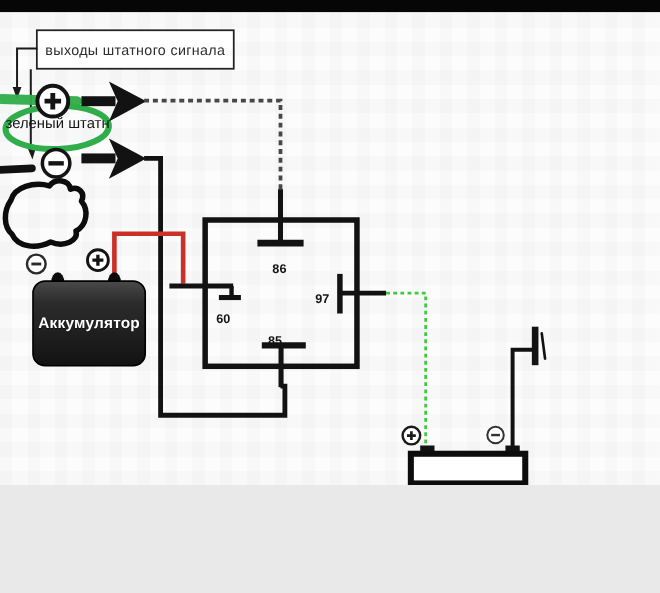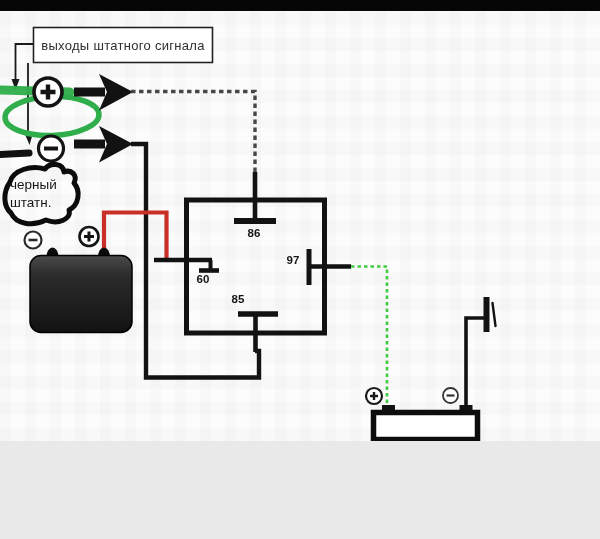--- a/index.html
+++ b/index.html
@@ -22,25 +22,25 @@
     font-size:13px;color:#2e2e2e;letter-spacing:.3px;
   }
   .green-note{left:5px;top:104px;font-size:13.5px;}
   .black-note{left:10px;top:176px;font-size:13.5px;line-height:18px;}
   .battery-label{
     left:30px;top:256px;width:102px;height:74px;
     display:flex;align-items:center;justify-content:center;
     color:#ffffff;font-weight:bold;font-size:14px;letter-spacing:.2px;
     text-shadow:0 1px 1px rgba(0,0,0,.6);
   }
-  .pin{font-weight:bold;font-size:11.5px;color:#141414;width:22px;text-align:center;}
+  .pin{font-weight:bold;font-size:11.5px;color:#141414;width:22px;text-align:center;margin-top:12px;}
   .pin86{left:243px;top:227px;}
   .pin30{left:192px;top:273px;}
   .pin87{left:282px;top:254px;}
-  .pin85{left:227px;top:293px;}
+  .pin85{left:239px;top:293px;}
   .bottom-note{
     left:83px;top:492px;font-size:27.5px;letter-spacing:-0.2px;
     color:#e01212;font-weight:normal;
   }
 </style>
 </head>
 <body>
 
 <div class="stage">
 
@@ -154,26 +154,24 @@
     </g>
 
     <g>
       <path d="M285.5,497 V456.5 H343" fill="none" stroke="#e01212" stroke-width="7.5" stroke-linecap="round" stroke-linejoin="round"></path>
       <polygon points="340,441.5 364,457 340,471.5" fill="#e01212"></polygon>
     </g>
   </svg>
 
   <div class="txt title-box-text">выходы штатного сигнала</div>
 
+  <div class="txt green-note">зеленый штатн</div>
 
-  <div class="txt black-note">
-    <div>черный</div>
-    <div>штатн.</div>
-  </div>
 
+  <div class="txt battery-label">Аккумулятор</div>
 
   <div class="txt pin pin86">86</div>
   <div class="txt pin pin30">60</div>
   <div class="txt pin pin87">97</div>
   <div class="txt pin pin85">85</div>
 
 
 </div>
 
 </body></html>

